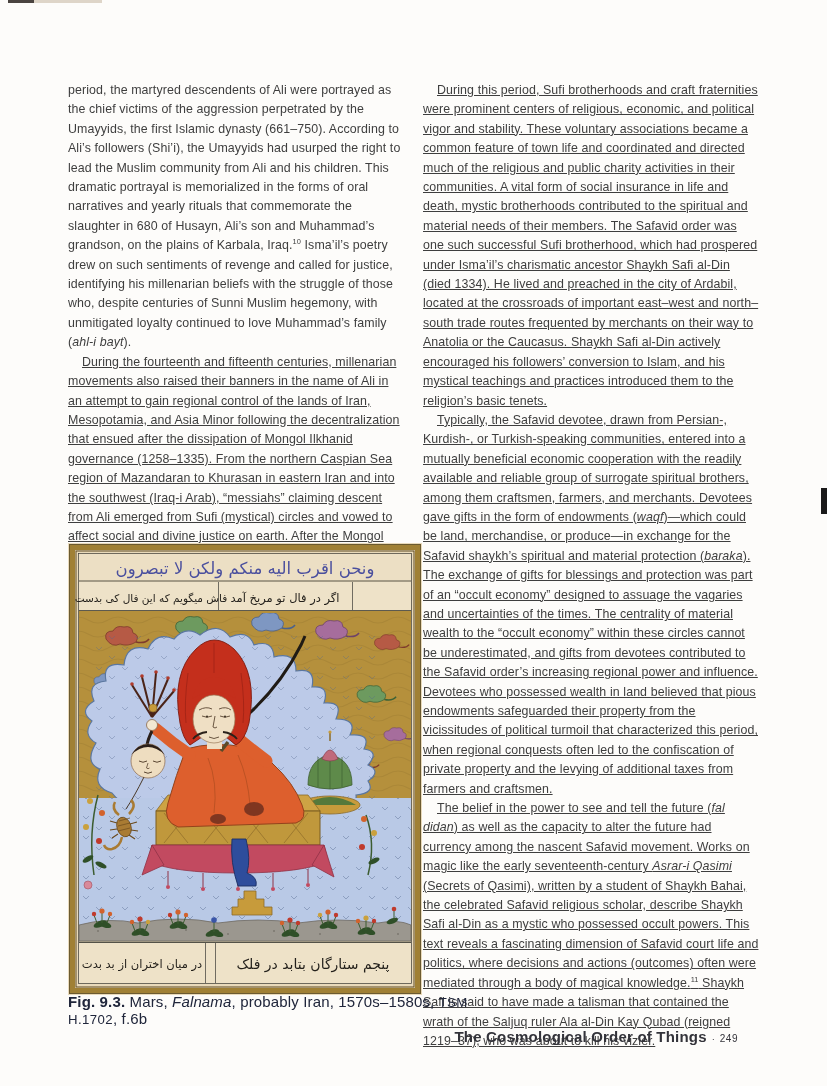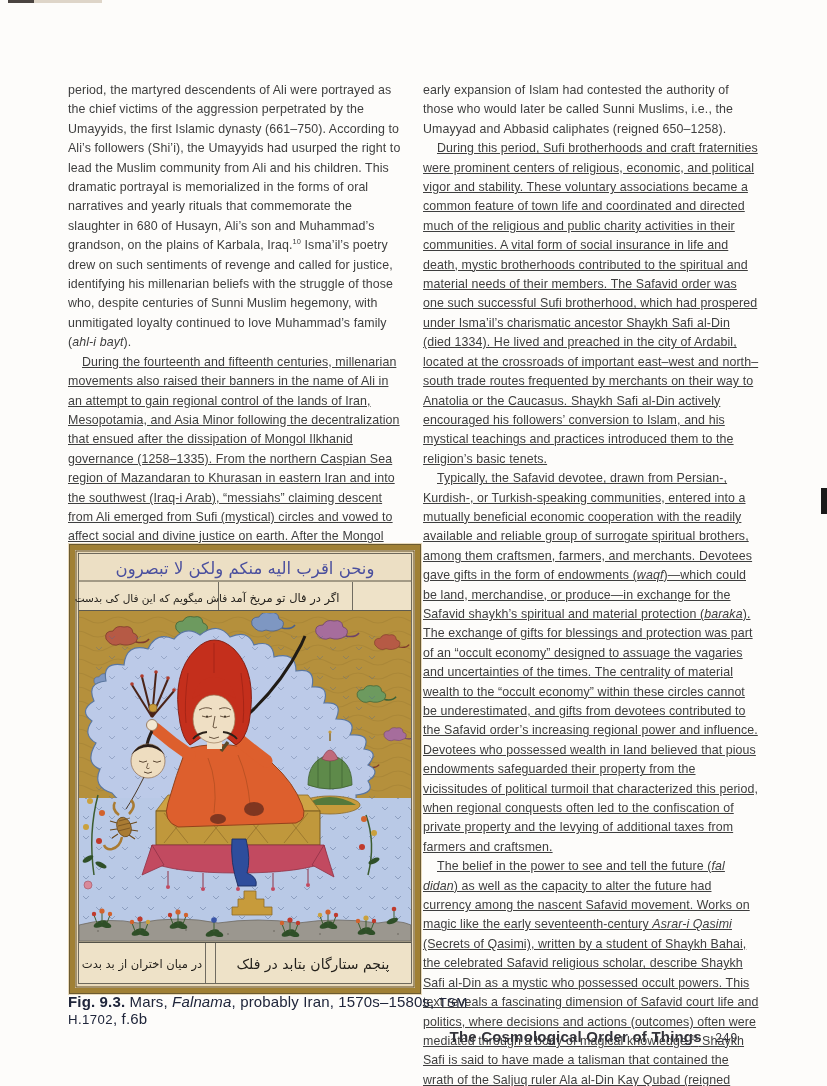--- a/index.html
+++ b/index.html
@@ -13,38 +13,37 @@
   .col p{margin:0;}
   .col p.indent{text-indent:14px;text-decoration:underline;}
   sup{font-size:0.6em;line-height:0;}
   .figure-wrap{position:absolute;left:68px;top:543px;width:354px;height:580px;}
   .caption{position:absolute;left:68px;top:993px;width:420px;font-size:15px;color:#20263b;letter-spacing:0.15px;}
   .caption b{font-weight:700;}
   .sc{font-size:0.88em;letter-spacing:0.4px;}
   .footer{position:absolute;top:1028px;right:89px;display:flex;align-items:baseline;gap:5px;color:#33333a;}
   .footer .running{font-size:15px;letter-spacing:0.2px;font-weight:bold;}
   .footer .dot{font-size:9.3px;}
-  .footer .pagenum{font-size:12px;letter-spacing:0.5px;font-family:Liberation Mono, monospace;}
+  .footer .pagenum{font-size:10px;letter-spacing:0.5px;}
 </style>
 </head>
 <body>
 
 <div class="page">
 
   <div class="print-mark-top"></div>
   <div class="print-strip-top"></div>
   <div class="print-mark-right"></div>
 
   <div class="col col-left">
     <p><span>period, the martyred descendents of Ali were portrayed as the chief victims of the aggression perpetrated by the Umayyids, the first Islamic dynasty (661–750). According to Ali’s followers (Shi’i), the Umayyids had usurped the right to lead the Muslim community from Ali and his children. This dramatic portrayal is memorialized in the forms of oral narratives and yearly rituals that commemorate the slaughter in 680 of Husayn, Ali’s son and Muhammad’s grandson, on the plains of Karbala, Iraq.</span><sup>10</sup><span> Isma’il’s poetry drew on such sentiments of revenge and called for justice, identifying his millenarian beliefs with the struggle of those who, despite centuries of Sunni Muslim hegemony, with unmitigated loyalty continued to love Muhammad’s family (</span><i>ahl-i bayt</i><span>).</span></p>
     <p class="indent"><span>During the fourteenth and fifteenth centuries, millenarian movements also raised their banners in the name of Ali in an attempt to gain regional control of the lands of Iran, Mesopotamia, and Asia Minor following the decentralization that ensued after the dissipation of Mongol Ilkhanid governance (1258–1335). From the northern Caspian Sea region of Mazandaran to Khurasan in eastern Iran and into the southwest (Iraq-i Arab), “messiahs” claiming descent from Ali emerged from Sufi (mystical) circles and vowed to affect social and divine justice on earth. After the Mongol conquests of much of Asia and the Near East, when for the first time Islam’s core lands came under the control of non-Muslim rulers, some Muslims placed their hopes in the Prophet’s betrayed family, i.e., Ali and his male descendants, who since the</span></p>
   </div>
 
   <div class="col col-right">
-    <p><span>early expansion of Islam had contested the authority of those who would later be called Sunni Muslims, i.e., the Umayyad and Abbasid caliphates (reigned 650–1258).</span></p>
     <p class="indent"><span>During this period, Sufi brotherhoods and craft fraternities were prominent centers of religious, economic, and political vigor and stability. These voluntary associations became a common feature of town life and coordinated and directed much of the religious and public charity activities in their communities. A vital form of social insurance in life and death, mystic brotherhoods contributed to the spiritual and material needs of their members. The Safavid order was one such successful Sufi brotherhood, which had prospered under Isma’il’s charismatic ancestor Shaykh Safi al-Din (died 1334). He lived and preached in the city of Ardabil, located at the crossroads of important east–west and north–south trade routes frequented by merchants on their way to Anatolia or the Caucasus. Shaykh Safi al-Din actively encouraged his followers’ conversion to Islam, and his mystical teachings and practices introduced them to the religion’s basic tenets.</span></p>
     <p class="indent"><span>Typically, the Safavid devotee, drawn from Persian-, Kurdish-, or Turkish-speaking communities, entered into a mutually beneficial economic cooperation with the readily available and reliable group of surrogate spiritual brothers, among them craftsmen, farmers, and merchants. Devotees gave gifts in the form of endowments (</span><i>waqf</i><span>)—which could be land, merchandise, or produce—in exchange for the Safavid shaykh’s spiritual and material protection (</span><i>baraka</i><span>). The exchange of gifts for blessings and protection was part of an “occult economy” designed to assuage the vagaries and uncertainties of the times. The centrality of material wealth to the “occult economy” within these circles cannot be underestimated, and gifts from devotees contributed to the Safavid order’s increasing regional power and influence. Devotees who possessed wealth in land believed that pious endowments safeguarded their property from the vicissitudes of political turmoil that characterized this period, when regional conquests often led to the confiscation of private property and the levying of additional taxes from farmers and craftsmen.</span></p>
     <p class="indent"><span>The belief in the power to see and tell the future (</span><i>fal didan</i><span>) as well as the capacity to alter the future had currency among the nascent Safavid movement. Works on magic like the early seventeenth-century </span><i>Asrar-i Qasimi</i><span> (Secrets of Qasimi), written by a student of Shaykh Bahai, the celebrated Safavid religious scholar, describe Shaykh Safi al-Din as a mystic who possessed occult powers. This text reveals a fascinating dimension of Safavid court life and politics, where decisions and actions (outcomes) often were mediated through a body of magical knowledge.</span><sup>11</sup><span> Shaykh Safi is said to have made a talisman that contained the wrath of the Saljuq ruler Ala al-Din Kay Qubad (reigned 1219–37), who was about to kill his vizier.</span></p>
   </div>
 
   <div class="figure-wrap">
     <svg width="354" height="452" viewBox="0 0 354 452" xmlns="http://www.w3.org/2000/svg">
       <defs>
         <pattern id="fleck" width="26" height="20" patternUnits="userSpaceOnUse">
           <path d="M2 4 l3 3 3 -3" fill="none" stroke="#54688f" stroke-width="0.8"></path>

